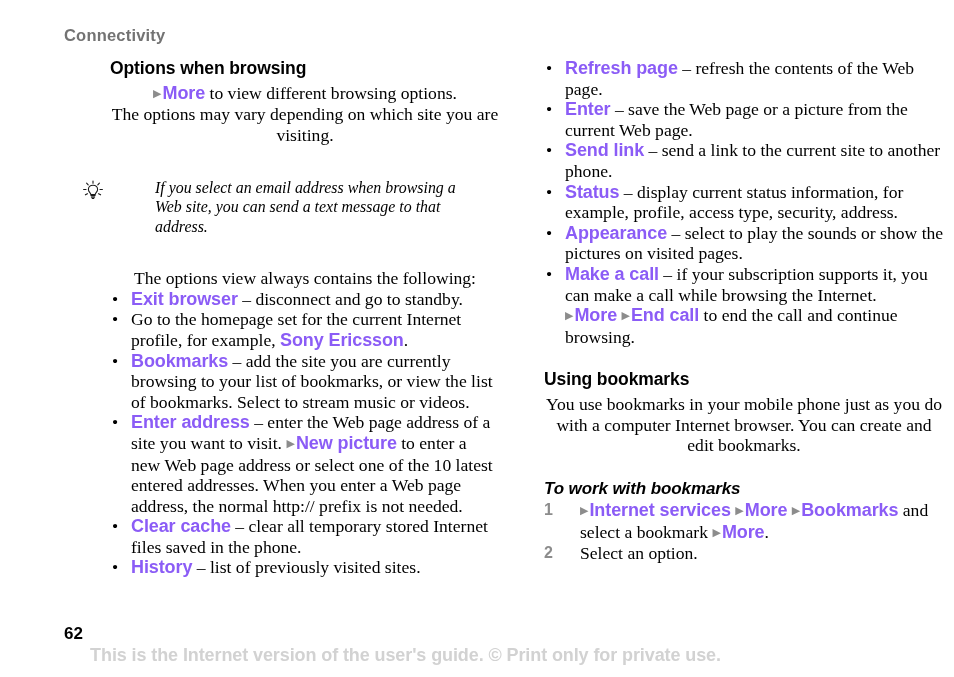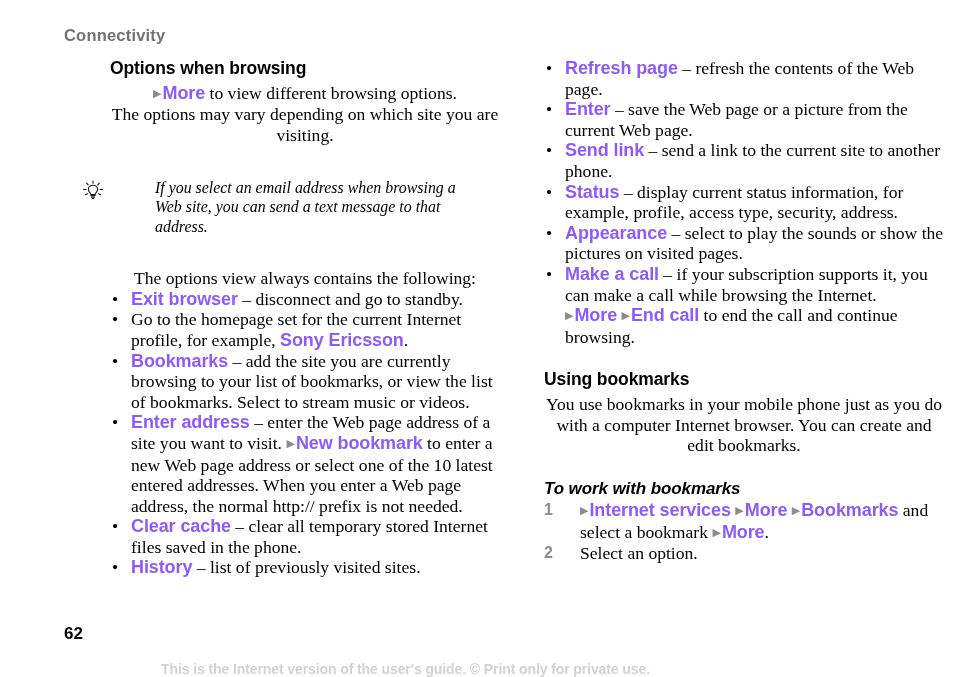--- a/index.html
+++ b/index.html
@@ -168,24 +168,23 @@
     color: #000;
   }
   .footer-note {
     position: absolute;
     left: 0;
     top: 645px;
     width: 811px;
     text-align: center;
     font-family: "Liberation Sans", "DejaVu Sans", sans-serif;
     font-weight: bold;
-    font-size: 14px;
+    font-size: 18px;
     color: #d2d2d2;
     letter-spacing: -0.1px;
-    margin-top: 16px;
   }
 </style>
 </head>
 <body>
 
 <div class="running-header">Connectivity</div>
 
 <div class="columns">
 
   <div class="col col-left">
@@ -231,21 +230,21 @@
 
       <li>
         <span class="dot">•</span><span>Go to the homepage set for the current Internet profile, for example, </span><span class="ui">Sony Ericsson</span><span>.</span>
       </li>
 
       <li>
         <span class="dot">•</span><span class="ui">Bookmarks</span><span> – </span><span>add the site you are currently browsing to your list of bookmarks, or view the list of bookmarks. Select to stream music or videos.</span>
       </li>
 
       <li>
-        <span class="dot">•</span><span class="ui">Enter address</span><span> – </span><span>enter the Web page address of a site you want to visit. </span><span class="arrow">▶</span><span class="ui">New bookmark</span><span> to enter a new Web page address or select one of the 10 latest entered addresses. When you enter a Web page address, the normal http:// prefix is not needed.</span>
+        <span class="dot">•</span><span class="ui">Enter address</span><span> – </span><span>enter the Web page address of a site you want to visit. </span><span class="arrow">▶</span><span class="ui">New picture</span><span> to enter a new Web page address or select one of the 10 latest entered addresses. When you enter a Web page address, the normal http:// prefix is not needed.</span>
       </li>
 
       <li>
         <span class="dot">•</span><span class="ui">Clear cache</span><span> – </span><span>clear all temporary stored Internet files saved in the phone.</span>
       </li>
 
       <li>
         <span class="dot">•</span><span class="ui">History</span><span> – </span><span>list of previously visited sites.</span>
       </li>
 

